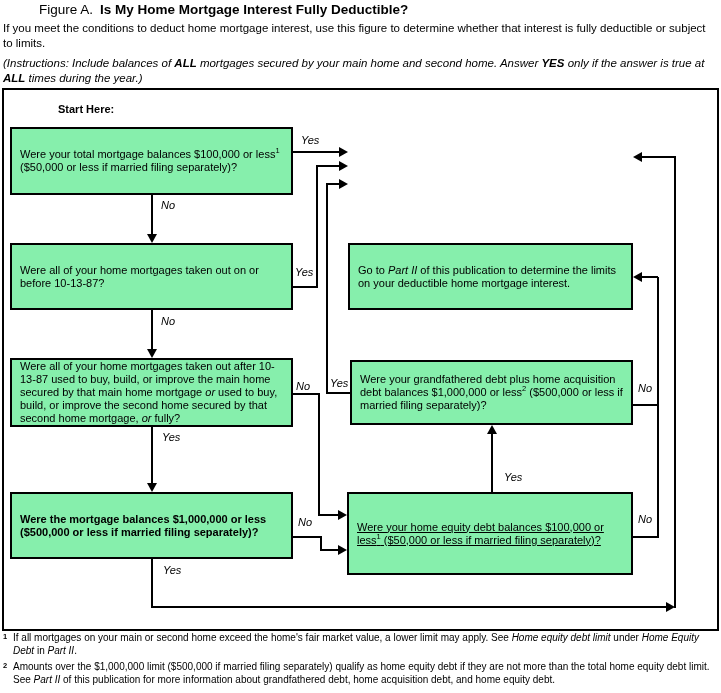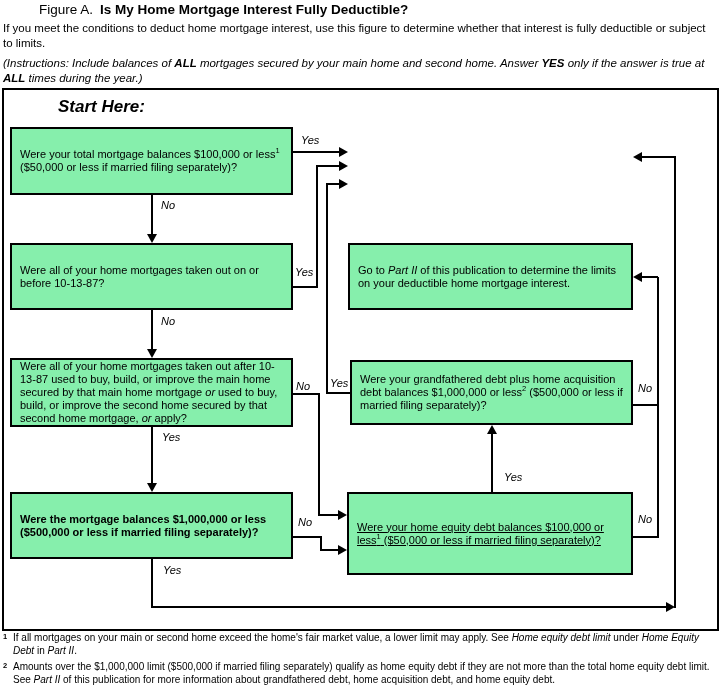--- a/index.html
+++ b/index.html
@@ -7,21 +7,21 @@
          font-family:"Liberation Sans", sans-serif; color:#000; }
   .b { font-weight:bold; }
   .i { font-style:italic; }
   sup { font-size:7.5px; line-height:0; }
   #stage { position:absolute; inset:0; }
   #title { position:absolute; left:3px; top:2px; font-size:13.5px; white-space:nowrap;margin-left:36px; }
   #title .main { font-weight:bold; margin-left:7px; }
   #intro { position:absolute; left:3px; top:21px; width:710px; font-size:11.5px; line-height:15px; }
   #instr { position:absolute; left:3px; top:56px; width:704px; font-size:11.5px; line-height:15px; font-style:italic; }
   #chart-border { position:absolute; left:2px; top:88px; width:713px; height:539px; border:2px solid #000; }
-  #start-here { position:absolute; left:58px; top:97px; font-size:17px; font-weight:bold; font-style:italic; }
+  #start-here { position:absolute; left:58px; top:103px; font-size:11px; font-weight:bold; }
   .box { position:absolute; border:2px solid #000; background:#86efac; box-sizing:border-box;
          display:flex; align-items:center; padding:2px 6px 2px 8px; }
   .box .txt { font-size:11px; line-height:13px; }
   .h { position:absolute; height:2px; background:#000; }
   .v { position:absolute; width:2px; background:#000; }
   .arr { position:absolute; width:0; height:0; }
   .arr.r { border-top:5px solid transparent; border-bottom:5px solid transparent; border-left:9px solid #000; }
   .arr.l { border-top:5px solid transparent; border-bottom:5px solid transparent; border-right:9px solid #000; }
   .arr.d { border-left:5px solid transparent; border-right:5px solid transparent; border-top:9px solid #000; }
   .arr.u { border-left:5px solid transparent; border-right:5px solid transparent; border-bottom:9px solid #000; }
@@ -45,21 +45,21 @@
   <div id="chart-border"></div>
   <div id="start-here">Start Here:</div>
 
   <div class="box" style="left:10px; top:127px; width:283px; height:68px;">
     <div class="txt"><span>Were your total mortgage balances $100,000 or less</span><sup>1</sup><span> ($50,000 or less if married filing separately)?</span></div>
   </div>
   <div class="box" style="left:10px; top:243px; width:283px; height:67px;">
     <div class="txt"><span>Were all of your home mortgages taken out on or before 10-13-87?</span></div>
   </div>
   <div class="box" style="left:10px; top:358px; width:283px; height:69px;">
-    <div class="txt"><span>Were all of your home mortgages taken out after 10-13-87 used to buy, build, or improve the main home secured by that main home mortgage </span><span class="i">or</span><span> used to buy, build, or improve the second home secured by that second home mortgage, </span><span class="i">or</span><span> apply?</span></div>
+    <div class="txt"><span>Were all of your home mortgages taken out after 10-13-87 used to buy, build, or improve the main home secured by that main home mortgage </span><span class="i">or</span><span> used to buy, build, or improve the second home secured by that second home mortgage, </span><span class="i">or</span><span> fully?</span></div>
   </div>
   <div class="box" style="left:10px; top:492px; width:283px; height:67px;font-weight:bold;">
     <div class="txt"><span>Were the mortgage balances $1,000,000 or less ($500,000 or less if married filing separately)?</span></div>
   </div>
 
   <div class="box" style="left:348px; top:243px; width:285px; height:67px;">
     <div class="txt"><span>Go to </span><span class="i">Part II</span><span> of this publication to determine the limits on your deductible home mortgage interest.</span></div>
   </div>
   <div class="box" style="left:350px; top:360px; width:283px; height:65px;">
     <div class="txt"><span>Were your grandfathered debt plus home acquisition debt balances $1,000,000 or less</span><sup>2</sup><span> ($500,000 or less if married filing separately)?</span></div>

